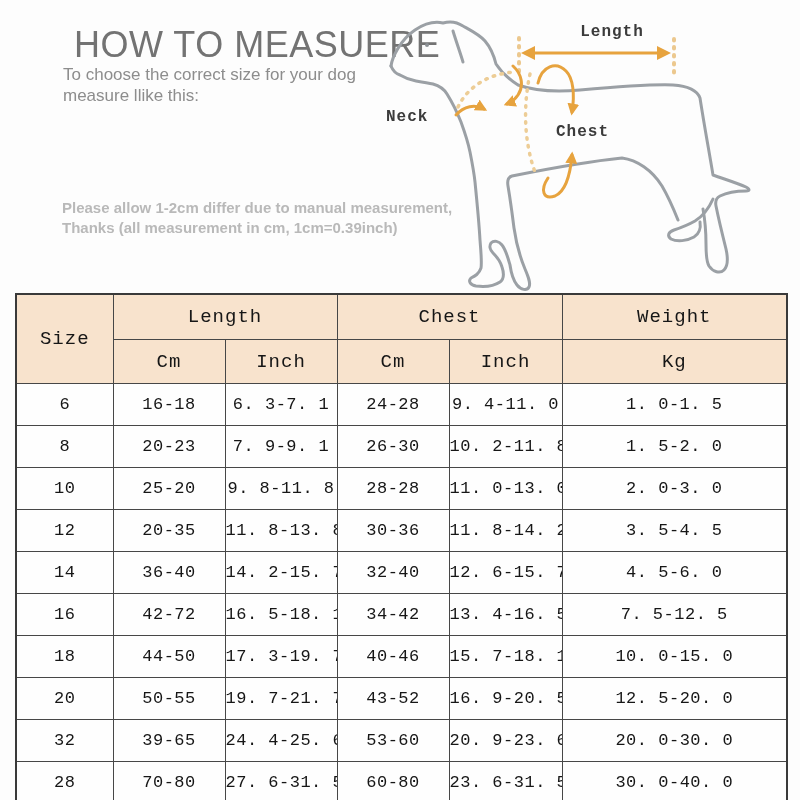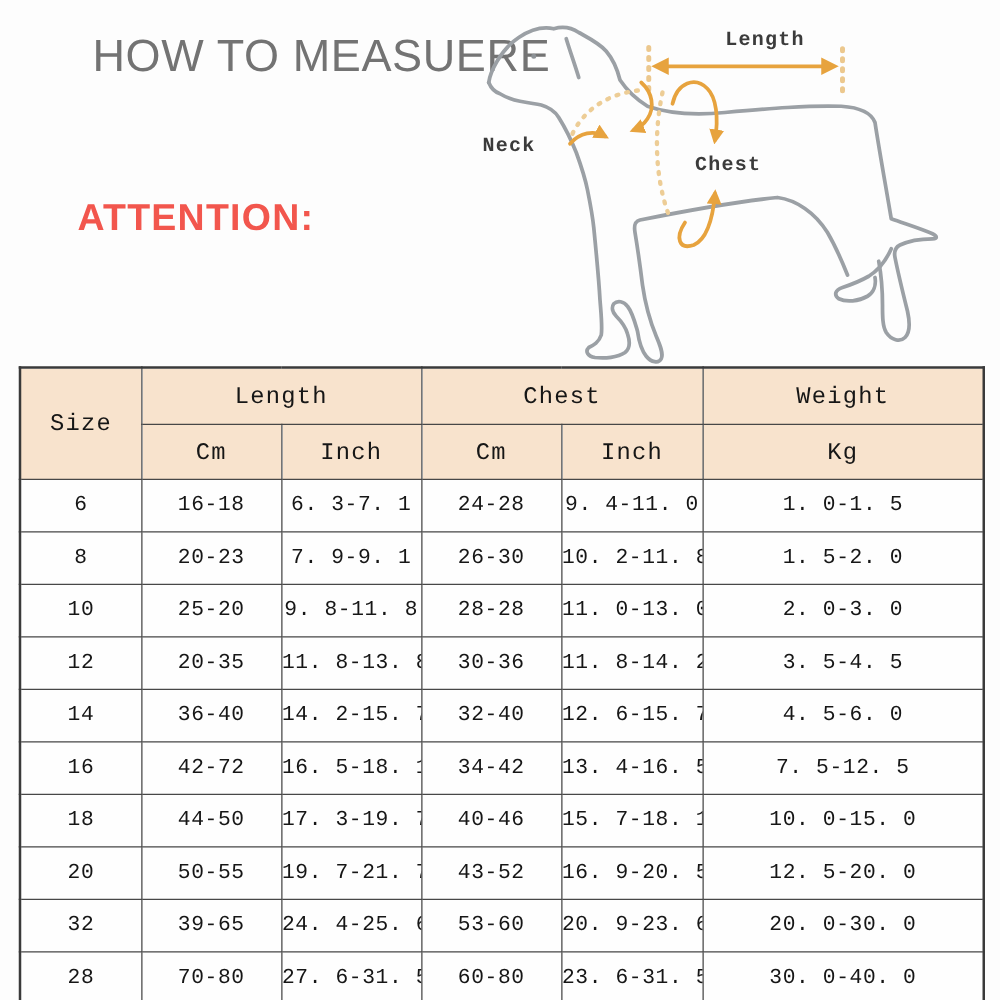--- a/index.html
+++ b/index.html
@@ -45,23 +45,26 @@
   table.size-table thead tr.h2 th{height:43px;margin-left:48px;}
   table.size-table tbody td{height:41px;background:#fefefe;font-size:17px;letter-spacing:.5px;}
 </style>
 </head>
 <body>
 
 <div class="canvas">
 
   <h1 class="page-title">HOW TO MEASUERE</h1>
 
-
-  <h2 class="attention-heading">ATTENTION:</h2>
-
+  <p class="subtitle"><span>To choose the correct size for your dog</span><br>
+  <span>measure llike this:</span></p>
+
+
+  <p class="attention-note"><span>Please allow 1-2cm differ due to manual measurement,</span><br>
+  <span>Thanks (all measurement in cm, 1cm=0.39inch)</span></p>
 
   <div class="diagram">
     <svg viewBox="0 0 420 282">
       <defs>
         <marker id="ah" viewBox="0 0 10 10" refX="7" refY="5" markerWidth="4" markerHeight="4" orient="auto">
           <path d="M0,0 L10,5 L0,10 Z" fill="#e7a33e"></path>
         </marker>
       </defs>
 
       <g fill="none" stroke="#9ba0a5" stroke-width="3" stroke-linecap="round" stroke-linejoin="round">

